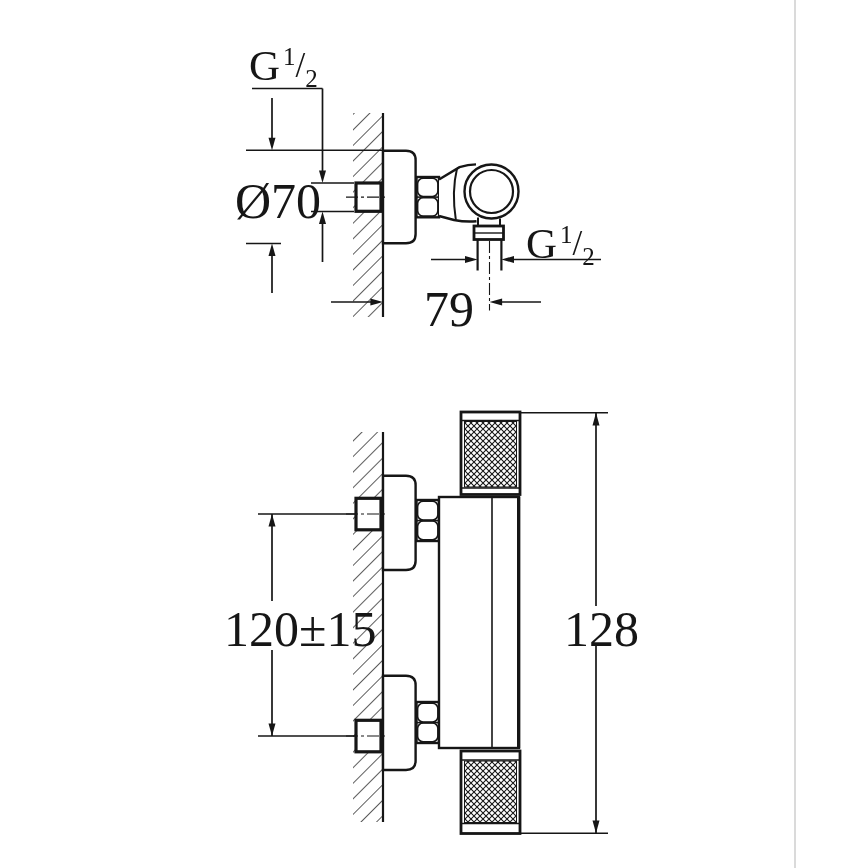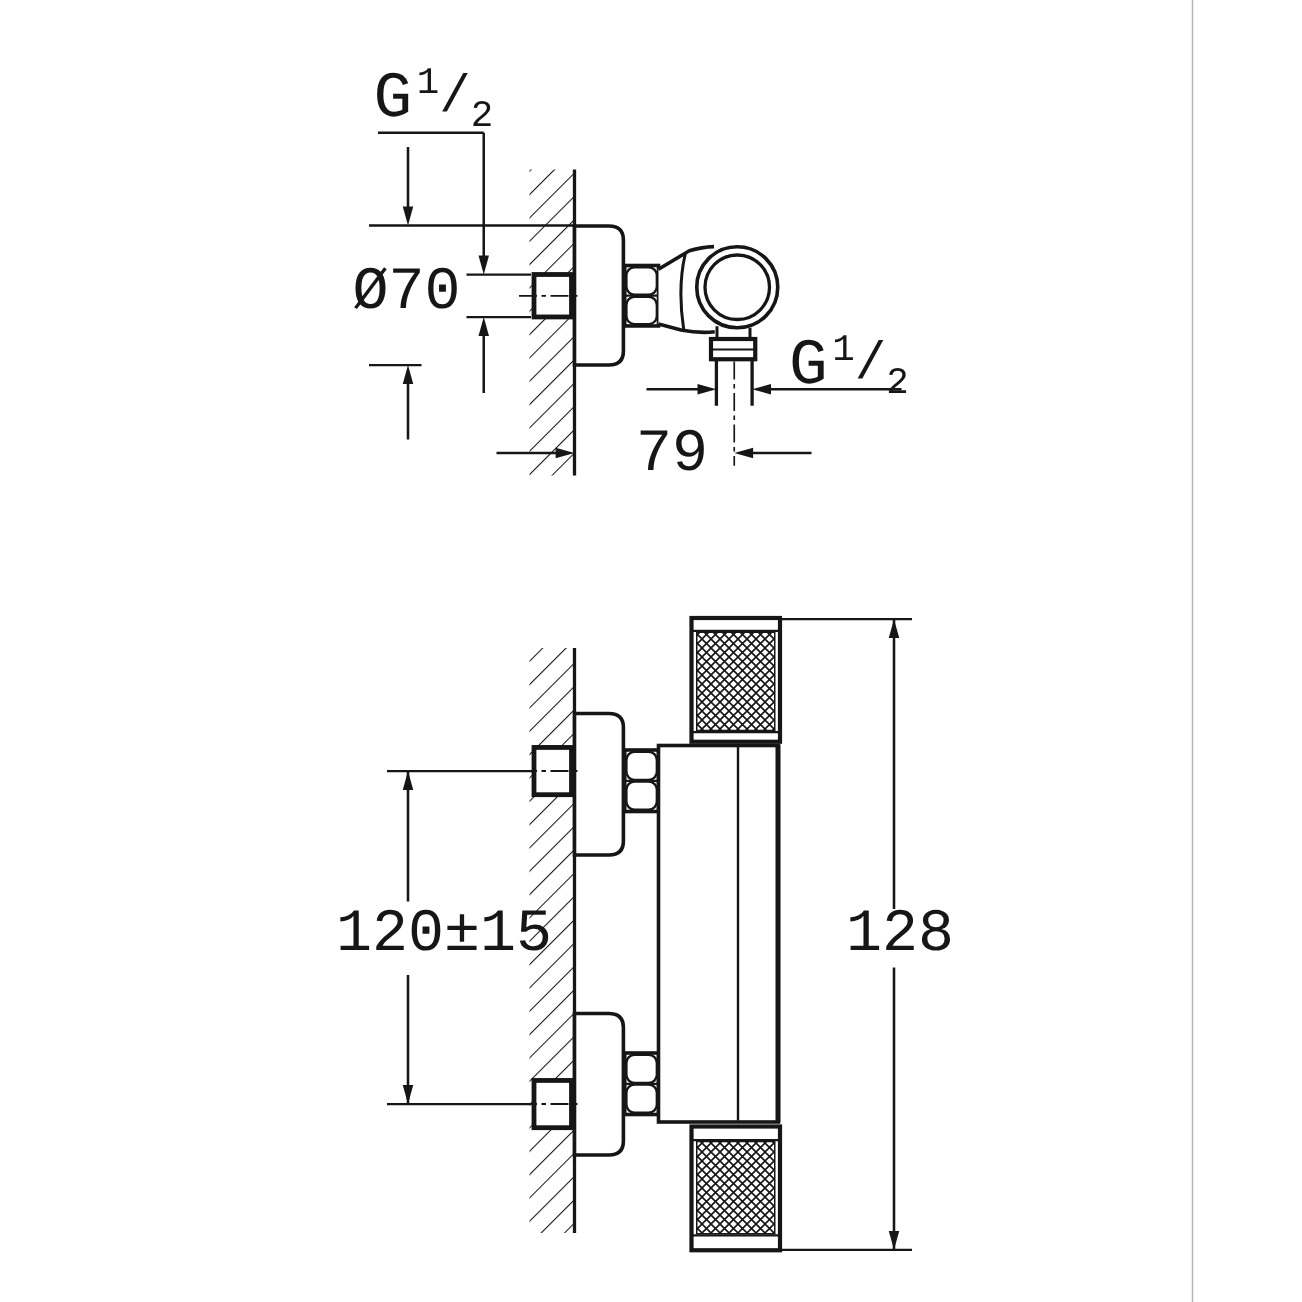--- a/index.html
+++ b/index.html
@@ -1,20 +1,20 @@
 <!DOCTYPE html>
 <html><head>
 <meta charset="utf-8">
 <style>
   html,body{margin:0;padding:0;background:#fff;}
   .canvas{position:relative;width:868px;height:868px;background:#ffffff;overflow:hidden;
-          font-family:Liberation Mono, monospace;color:#161616;}
+          font-family:Liberation Serif, serif;color:#161616;}
   svg{position:absolute;left:0;top:0;}
   .lbl{position:absolute;white-space:nowrap;color:#161616;line-height:1.1;}
-  .num{font-size:40px;}
+  .num{font-size:50px;}
   .g{font-size:43px;}
   .g .sup{font-size:25px;position:relative;top:-15px;margin-left:3px;}
   .g .slash{font-size:35px;position:relative;top:-3px;}
   .g .sub{font-size:25px;position:relative;top:7px;}
 </style>
 </head>
 <body>
 
 <div class="canvas">
 

